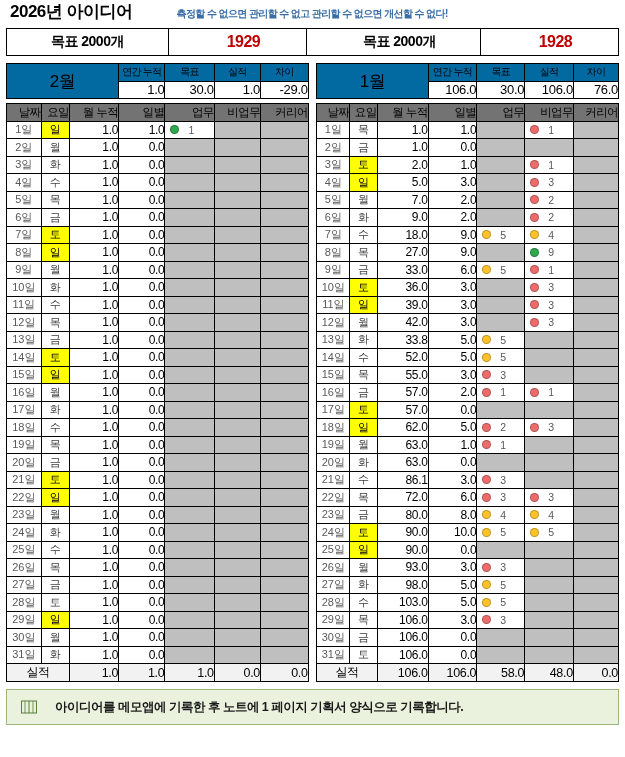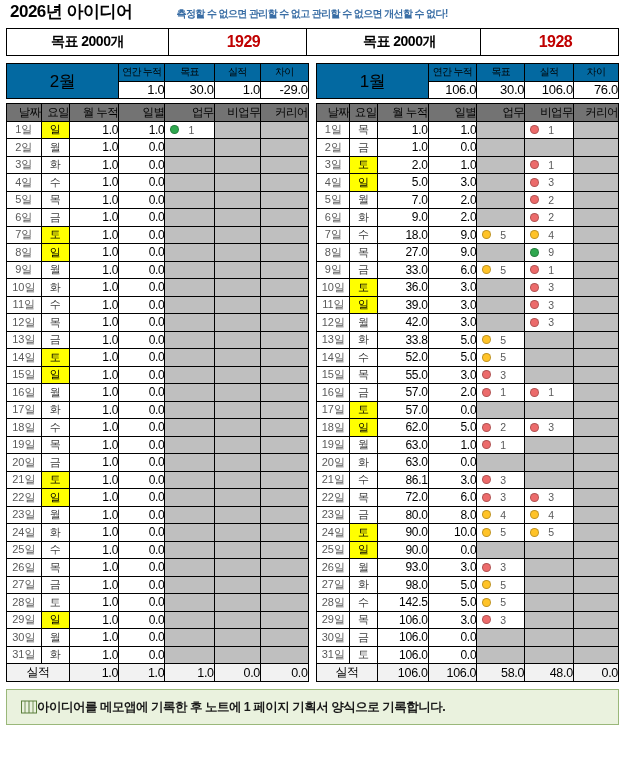--- a/index.html
+++ b/index.html
@@ -231,20 +231,21 @@
   .footer-note {
     margin-top: 7px;
     width: 613px;
     height: 36px;
     box-sizing: border-box;
     border: 1px solid #9ab87a;
     background: #eaf2de;
     display: flex;
     align-items: center;
     padding-left: 14px;
+    gap: 18px;
   }
   .book-icon {
     width: 16px;
     height: 14px;
     flex: 0 0 auto;
   }
   .footer-text {
     font-size: 12.5px;
     font-weight: bold;
     letter-spacing: -0.5px;
@@ -1027,21 +1028,21 @@
                 <span class="dot orange"></span>
                 <span class="work-val">5</span>
               </span>
             </td>
             <td class="cell-work"></td>
             <td class="cell-work"></td>
           </tr>
           <tr>
             <td class="cell-date">28일</td>
             <td class="cell-dow">수</td>
-            <td class="cell-num">142.5</td>
+            <td class="cell-num">103.0</td>
             <td class="cell-num">5.0</td>
             <td class="cell-work filled">
               <span class="work-inner">
                 <span class="dot orange"></span>
                 <span class="work-val">5</span>
               </span>
             </td>
             <td class="cell-work"></td>
             <td class="cell-work"></td>
           </tr>

